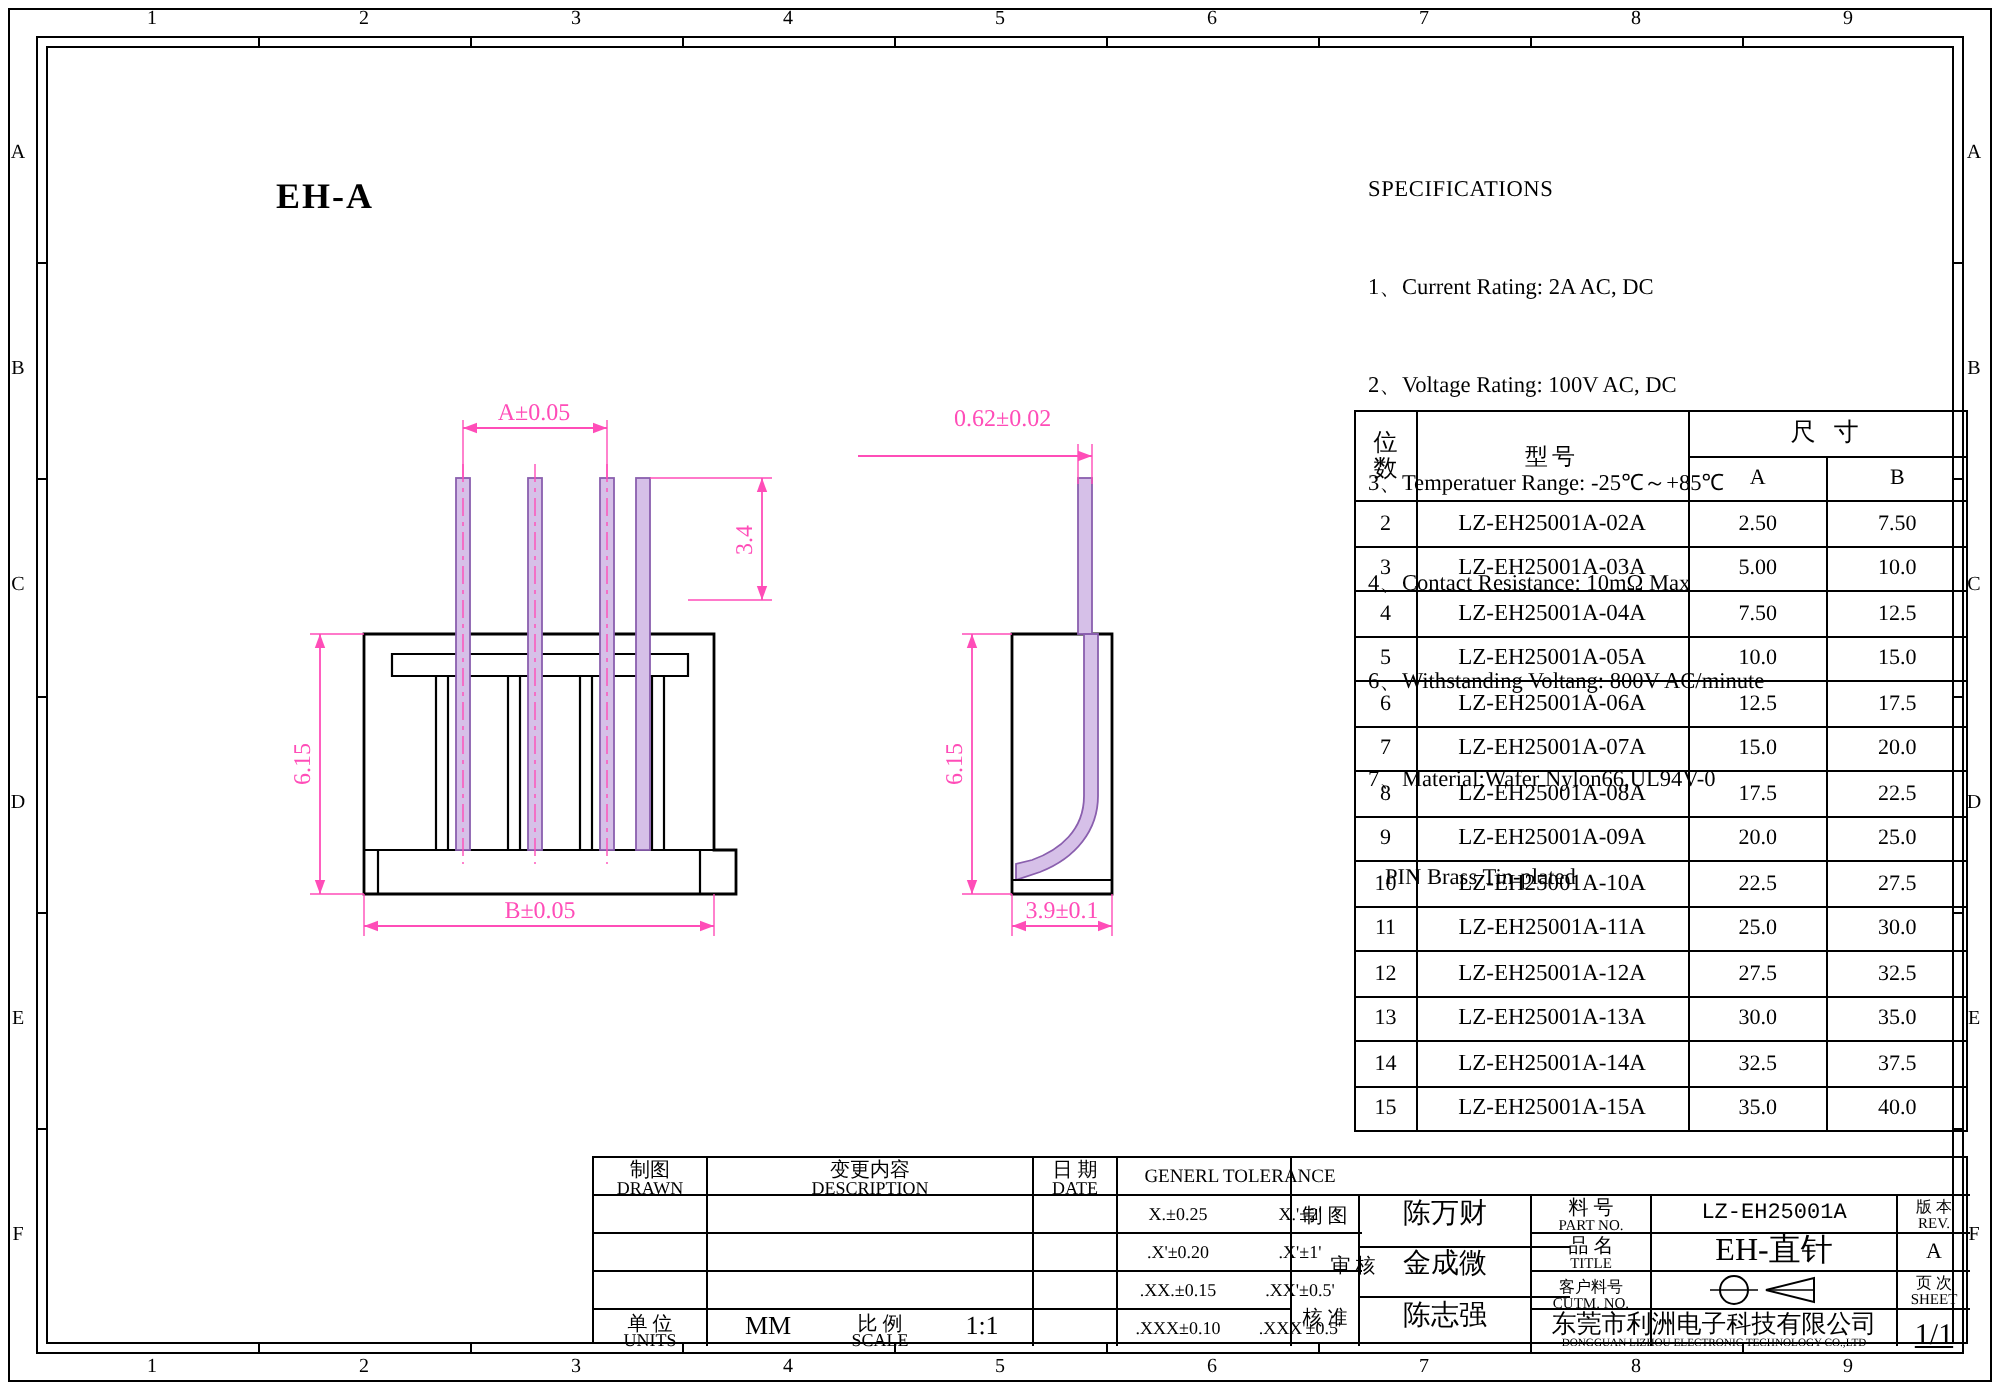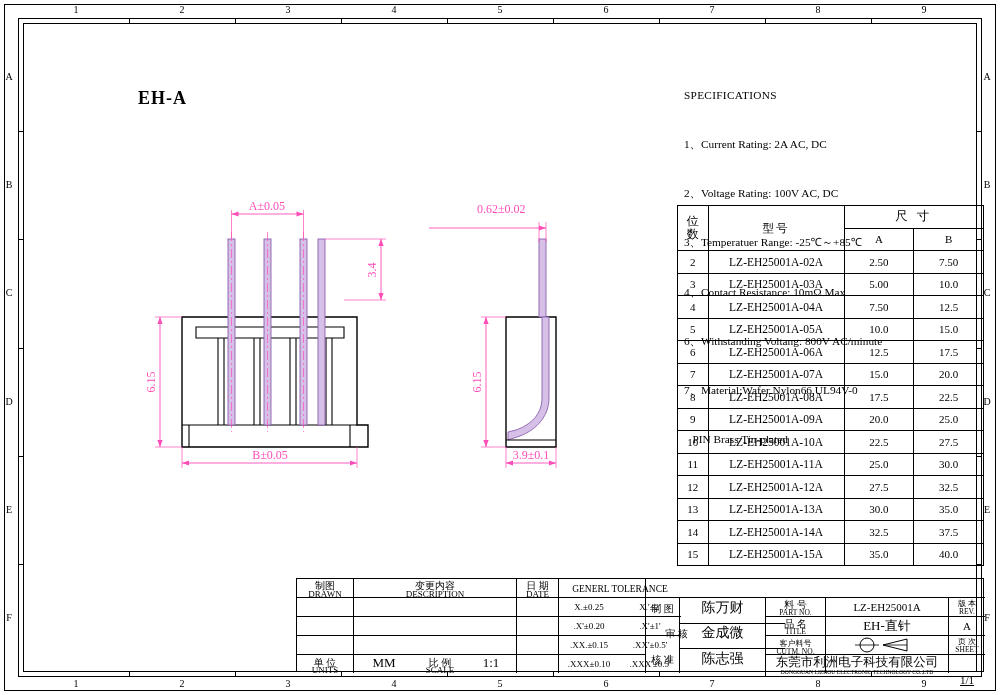--- a/index.html
+++ b/index.html
@@ -480,35 +480,35 @@
 
     <div class="tb-cell tb-cn" style="left:349px; top:25px; width:33px;">制 图</div>
     <div class="tb-cell tb-cn" style="left:363px; top:50px; width:33px;">审 核</div>
     <div class="tb-cell tb-cn" style="left:349px; top:76px; width:33px;">核 准</div>
     <div class="tb-cell" style="left:383px; top:24px; width:85px; font-size:14px;">陈万财</div>
     <div class="tb-cell" style="left:383px; top:49px; width:85px; font-size:14px;">金成微</div>
     <div class="tb-cell" style="left:383px; top:75px; width:85px; font-size:14px;">陈志强</div>
 
     <div class="tb-cell tb-cn" style="left:469px; top:21px; width:59px;">料 号</div>
     <div class="tb-cell" style="left:469px; top:29px; width:59px; font-size:7.5px;">PART  NO.</div>
-    <div class="tb-cell" style="left:529px; top:23px; width:122px; font-size:11px;">LZ-EH25001A</div>
+    <div class="tb-cell" style="left:529px; top:23px; width:122px; font-size:11px;font-family:Liberation Mono, monospace;">LZ-EH25001A</div>
 
     <div class="tb-cell tb-cn" style="left:469px; top:40px; width:59px;">品 名</div>
     <div class="tb-cell" style="left:469px; top:48px; width:59px; font-size:7.5px;">TITLE</div>
-    <div class="tb-cell" style="left:529px; top:42px; width:122px; font-size:13px;">EH-直针</div>
+    <div class="tb-cell" style="left:529px; top:42px; width:122px; font-size:16px;">EH-直针</div>
 
     <div class="tb-cell" style="left:469px; top:60px; width:59px; font-size:8px;">客户料号</div>
     <div class="tb-cell" style="left:469px; top:68px; width:59px; font-size:7.5px;">CUTM. NO.</div>
 
     <div class="tb-cell tb-cn" style="left:652px; top:20px; width:36px; font-size:8px;">版 本</div>
     <div class="tb-cell" style="left:652px; top:28px; width:36px; font-size:7.5px;">REV.</div>
     <div class="tb-cell" style="left:652px; top:42px; width:36px; font-size:11px;">A</div>
     <div class="tb-cell tb-cn" style="left:652px; top:58px; width:36px; font-size:8px;">页 次</div>
     <div class="tb-cell" style="left:652px; top:66px; width:36px; font-size:7.5px;">SHEET</div>
-    <div class="tb-cell" style="left:652px; top:96px; width:36px; font-size:11px;text-decoration:underline;">1/1</div>
+    <div class="tb-cell" style="left:652px; top:84px; width:36px; font-size:15px;text-decoration:underline;">1/1</div>
 
     <svg style="position:absolute; left:552px; top:58px;" width="70" height="16">
       <circle cx="18" cy="8" r="7" fill="none" stroke="#000" stroke-width="1"></circle>
       <line x1="6" y1="8" x2="30" y2="8" stroke="#000" stroke-width="0.8"></line>
       <polygon points="34,8 58,2 58,14" fill="none" stroke="#000" stroke-width="1"></polygon>
       <line x1="34" y1="8" x2="58" y2="8" stroke="#000" stroke-width="0.8"></line>
     </svg>
 
     <div class="tb-cell" style="left:469px; top:78px; width:182px; font-size:12.5px;">东莞市利洲电子科技有限公司</div>
     <div class="tb-cell" style="left:469px; top:88px; width:182px; font-size:5.6px;">DONGGUAN  LIZHOU  ELECTRONIC  TECHNOLOGY  CO.,LTD</div>

